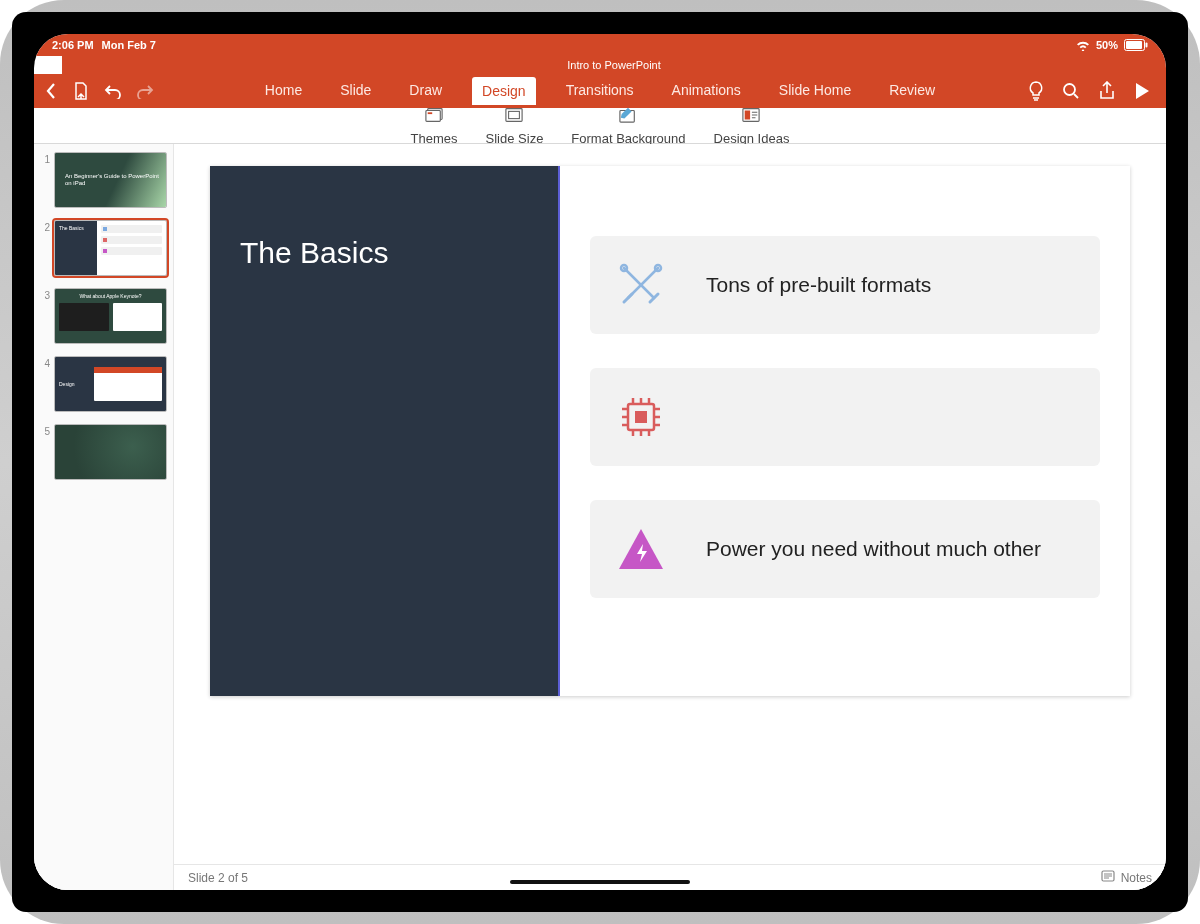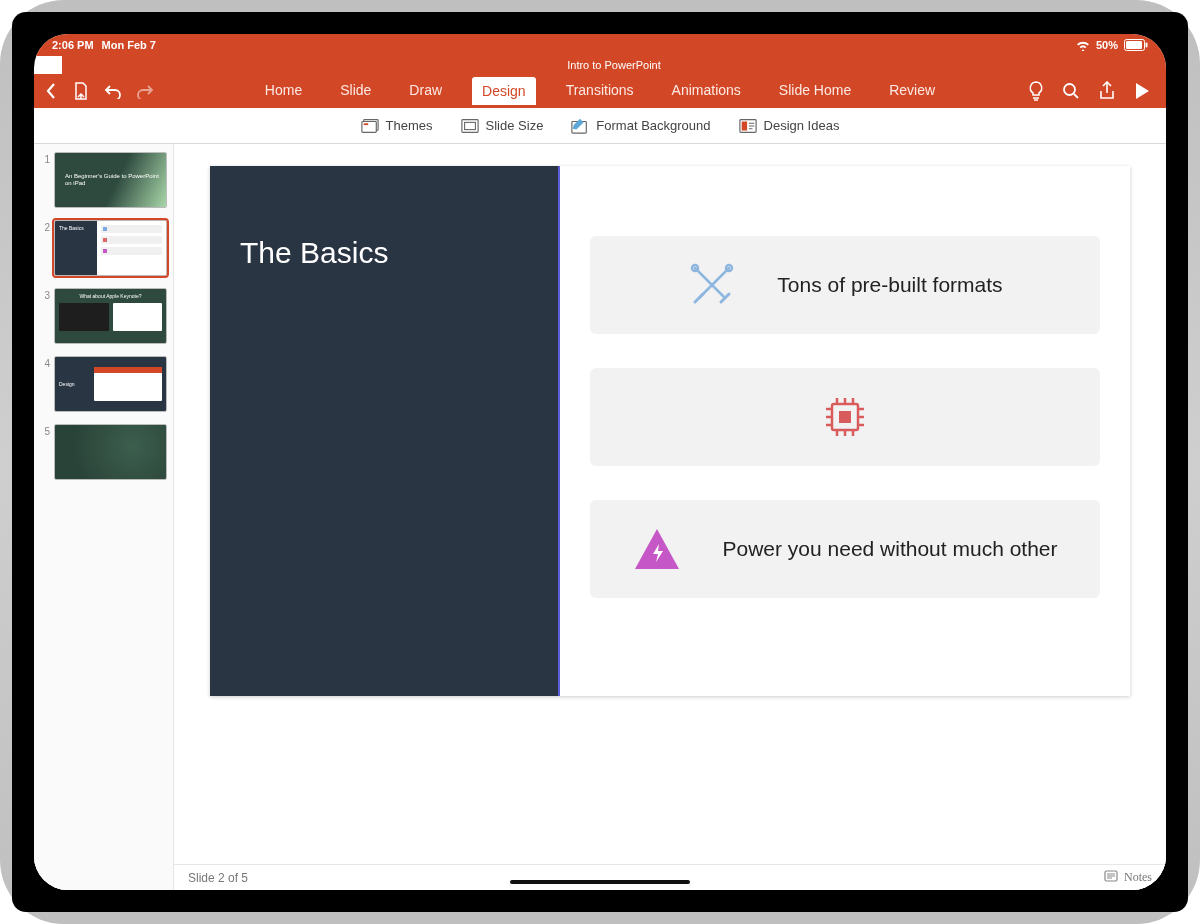--- a/index.html
+++ b/index.html
@@ -71,21 +71,21 @@
     height:36px;
     border-bottom:1px solid #d9d9d9;
     background:#fff;
     display:flex;
     align-items:center;
     justify-content:center;
     gap:28px;
     font-size:13px;
     color:#444;
   }
-  .ribbon-item { display:flex; align-items:center; gap:7px; cursor:pointer;}
+  .ribbon-item { display:flex; align-items:center; gap:7px; cursor:pointer;flex-direction:column;}
   .ribbon-icon { width:18px; height:18px; display:inline-flex; align-items:center; justify-content:center;}
   
   .content {
     flex:1;
     display:flex;
     background:#fff;
     overflow:hidden;
   }
   .thumb-panel {
     width:140px;
@@ -167,37 +167,36 @@
     flex-direction:column;
     gap:34px;
   }
   .card {
     background:#f2f2f2;
     border-radius:6px;
     padding:24px 26px;
     display:flex;
     align-items:center;
     gap:40px;
-    justify-content:center;
   }
   .card-icon { width:50px; height:50px; flex-shrink:0; display:flex; align-items:center; justify-content:center;}
   .card-text { font-size:21px; color:#222; line-height:1.25;}
 
   
   .footer {
     height:26px;
     border-top:1px solid #e6e6e6;
     display:flex;
     align-items:center;
     justify-content:space-between;
     padding:0 14px;
     font-size:12px;
     color:#777;
   }
-  .footer-right { display:flex; align-items:center; gap:6px; cursor:pointer;font-family:Liberation Serif, serif;}
+  .footer-right { display:flex; align-items:center; gap:6px; cursor:pointer;}
   .home-indicator {
     position:absolute;
     bottom:6px;
     left:50%;
     transform:translateX(-50%);
     width:180px;
     height:4px;
     background:#111;
     border-radius:3px;
     z-index:10;

